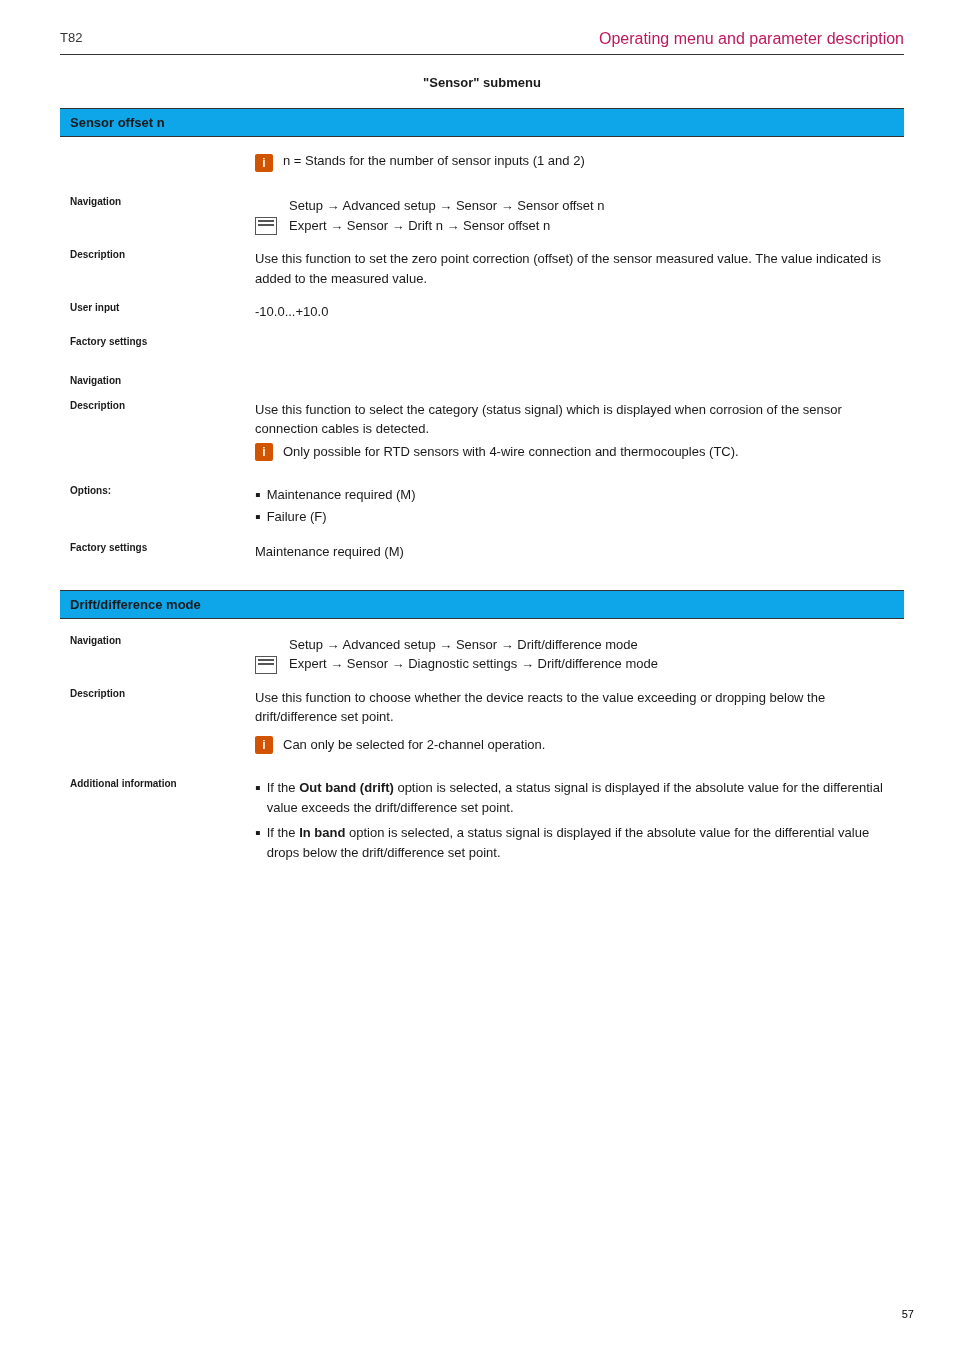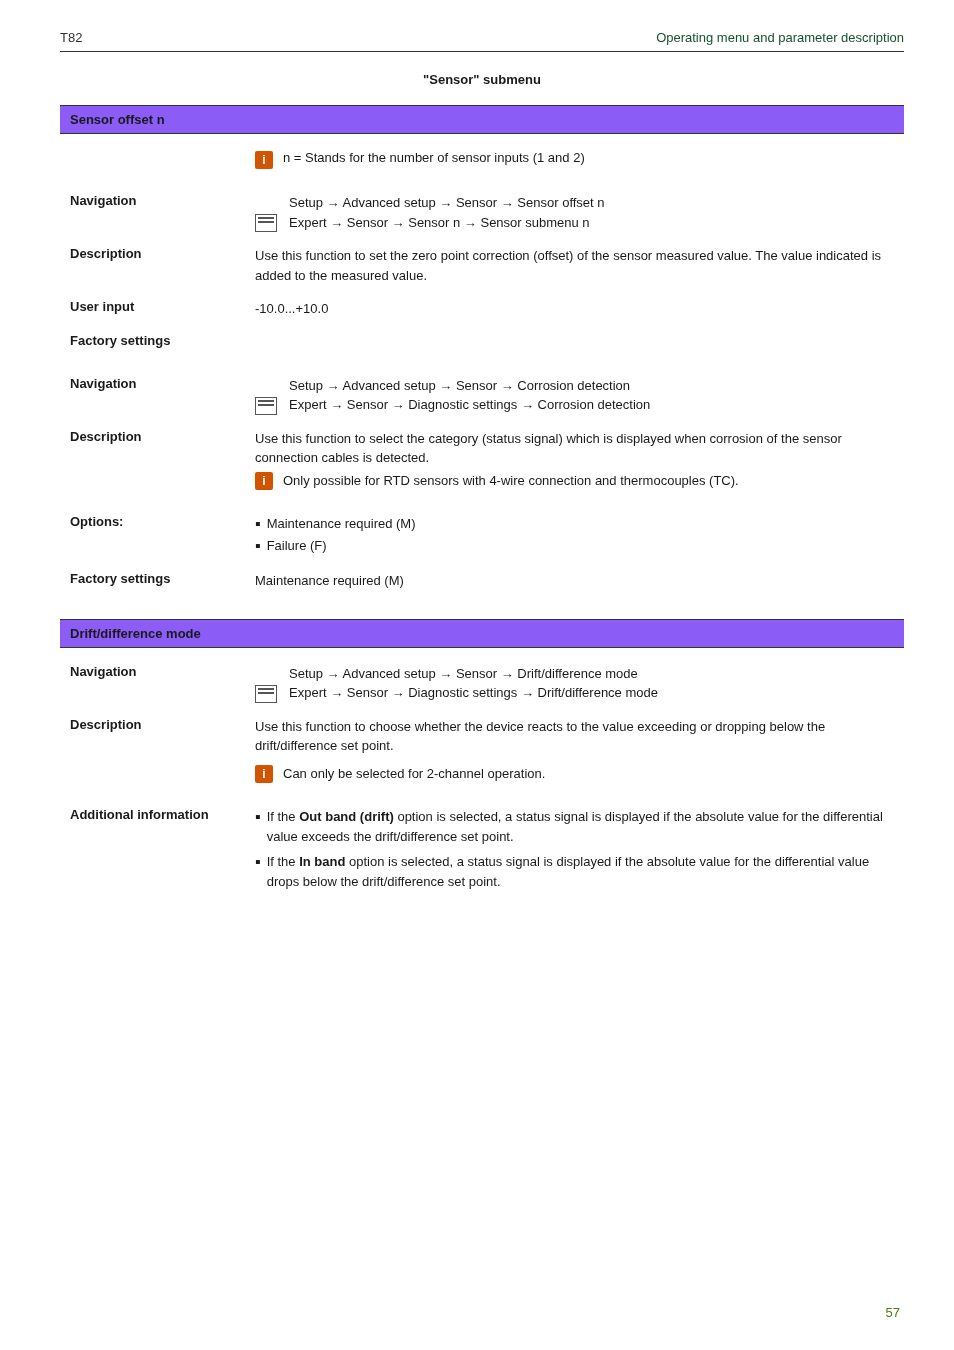--- a/index.html
+++ b/index.html
@@ -25,51 +25,51 @@
       margin-bottom: 6px;
       padding-bottom: 6px;
       border-bottom: 1.5px solid #333;
     }
     .header-left {
       font-size: 13px;
       font-weight: normal;
       color: #333;
     }
     .header-right {
-      font-size: 13px;
-      color: #14532d;
+      font-size: 16px;
+      color: #be185d;
     }
     .submenu-title {
       text-align: center;
       font-weight: bold;
       font-size: 13px;
       margin: 20px 0 18px 0;
     }
     .section {
       margin-bottom: 28px;
     }
     .section-header {
       border-top: 1.5px solid #333;
       border-bottom: 1.5px solid #333;
       padding: 6px 10px;
-      background: #8b5cf6;
+      background: #0ea5e9;
       font-weight: bold;
       font-size: 13px;
       margin-bottom: 16px;
     }
     .row {
       display: flex;
       align-items: flex-start;
       margin-bottom: 14px;
       padding: 0 10px;
     }
     .row-label {
       min-width: 185px;
       font-weight: bold;
-      font-size: 13px;
+      font-size: 10px;
       padding-top: 0px;
     }
     .row-content {
       flex: 1;
       font-size: 13px;
       line-height: 1.5;
     }
     .info-box {
       display: flex;
       align-items: flex-start;
@@ -134,23 +134,23 @@
     }
     .bullet {
       margin-right: 6px;
       font-size: 16px;
       line-height: 1.2;
       flex-shrink: 0;
     }
     .footer-page {
       position: absolute;
       bottom: 30px;
-      right: 54px;
-      font-size: 13px;
-      color: #4d7c0f;
+      right: 40px;
+      font-size: 11px;
+      color: #000000;
     }
   </style>
 </head>
 <body>
 
 <div class="page">
   <div class="header">
     <span class="header-left">T82</span>
     <span class="header-right">Operating menu and parameter description</span>
   </div>
@@ -170,21 +170,21 @@
       </div>
     </div>
 
     <div class="row">
       <div class="row-label">Navigation</div>
       <div class="row-content">
         <div class="nav-row">
           <span class="nav-icon"></span>
           <div class="nav-content">
             <div>Setup → Advanced setup → Sensor → Sensor offset n</div>
-            <div>Expert → Sensor → Sensor n → Sensor submenu n</div>
+            <div>Expert → Sensor → Drift n → Sensor offset n</div>
           </div>
         </div>
       </div>
     </div>
 
     <div class="row">
       <div class="row-label">Description</div>
       <div class="row-content">Use this function to set the zero point correction (offset) of the sensor measured value. The value indicated is added to the measured value.</div>
     </div>
 
@@ -195,29 +195,20 @@
 
     <div class="row">
       <div class="row-label">Factory settings</div>
     </div>
   </div>
 
   <div class="section">
 
     <div class="row">
       <div class="row-label">Navigation</div>
-      <div class="row-content">
-        <div class="nav-row">
-          <span class="nav-icon"></span>
-          <div class="nav-content">
-            <div>Setup → Advanced setup → Sensor → Corrosion detection</div>
-            <div>Expert → Sensor → Diagnostic settings → Corrosion detection</div>
-          </div>
-        </div>
-      </div>
     </div>
 
     <div class="row">
       <div class="row-label">Description</div>
       <div class="row-content">
         <div style="margin-bottom:3px;">Use this function to select the category (status signal) which is displayed when corrosion of the sensor connection cables is detected.</div>
         <div class="info-box">
           <span class="info-icon">i</span>
           <span>Only possible for RTD sensors with 4-wire connection and thermocouples (TC).</span>
         </div>

